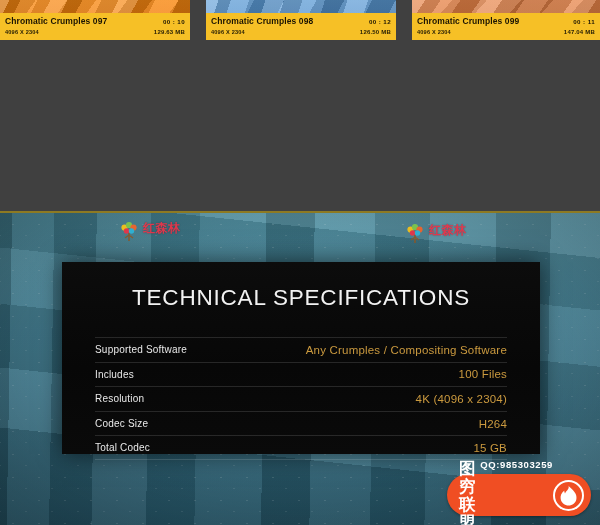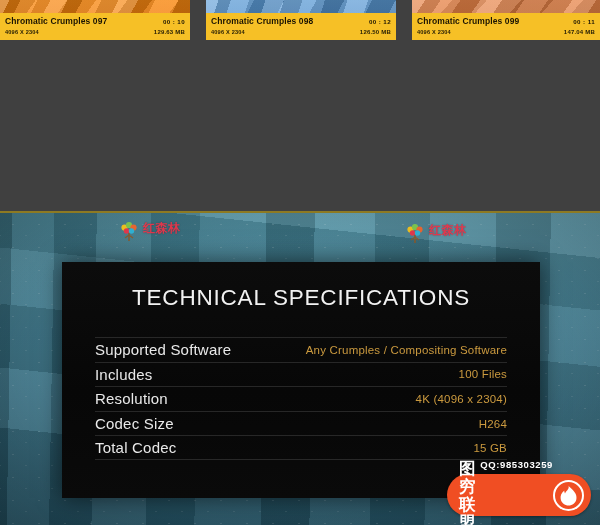--- a/index.html
+++ b/index.html
@@ -95,38 +95,38 @@
     background-image:
       radial-gradient(circle, rgba(255,255,255,.13) 0.7px, rgba(0,0,0,0) 1px),
       radial-gradient(circle, rgba(255,255,255,.10) 0.7px, rgba(0,0,0,0) 1px);
     background-size: 26px 23px, 26px 23px;
     background-position: 0 0, 13px 11px;
     pointer-events: none;
   }
 
   
   .specs-card {
-    position: absolute; left: 62px; top: 262px; width: 478px; height: 236px;
+    position: absolute; left: 62px; top: 262px; width: 478px; height: 192px;
     background: linear-gradient(180deg, #0c0c0c 0%, #070707 55%, #0a0a0a 100%);
     box-shadow: 0 0 22px rgba(0,0,0,.6);
   }
   .specs-title {
     text-align: center;
     color: #f2f2f2;
     font-size: 22.5px;
     letter-spacing: .8px;
     padding-top: 23px;
   }
   .specs-table { margin: 26px 33px 0 33px; }
   .spec-row {
     display: flex; justify-content: space-between; align-items: center;
     height: 24.6px;
     border-top: 1px solid rgba(255,255,255,.13);
   }
-  .spec-label { font-size: 15px; color: #e9e9e9; letter-spacing: .2px; }
+  .spec-label { font-size: 10px; color: #e9e9e9; letter-spacing: .2px; }
   .spec-value { font-size: 11.5px; color: #cb9a3f; letter-spacing: .2px; }
   .spec-row:last-child { border-bottom: 1px solid rgba(255,255,255,.13); }
 
   
   .qq-badge {
     position: absolute; left: 447px; top: 474px;
     width: 144px; height: 42px;
     background: #f04e23;
     border-radius: 21px;
     display: flex; align-items: center; padding: 0 7px 0 12px;

